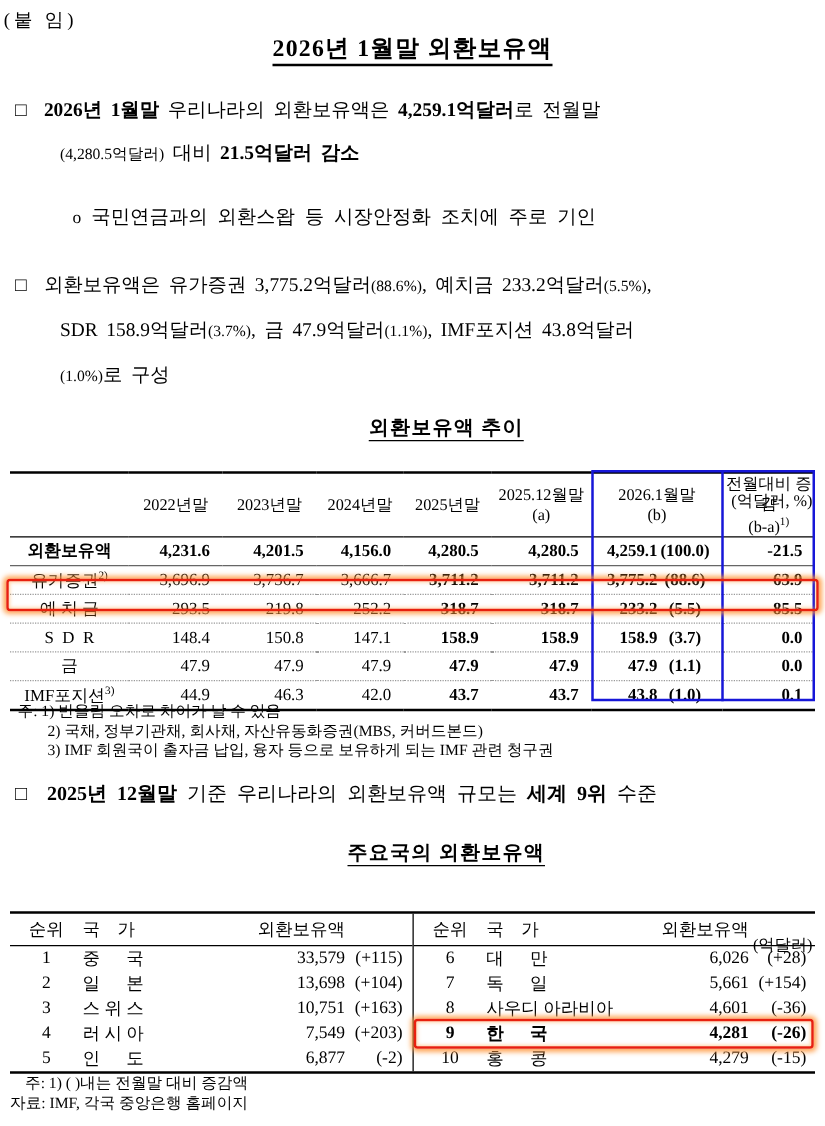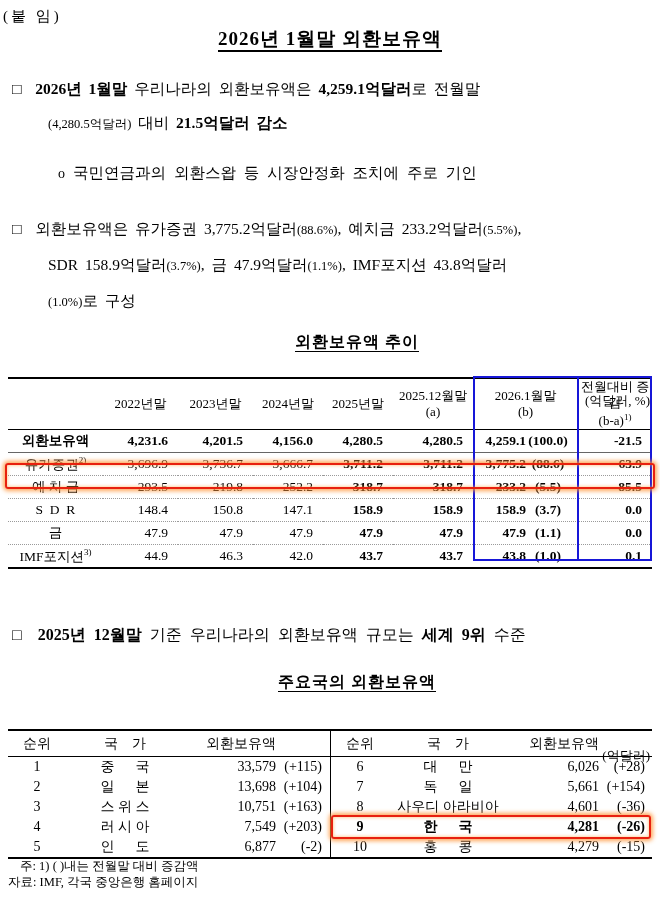--- a/index.html
+++ b/index.html
@@ -70,21 +70,21 @@
 
   
   .t2 { position:absolute; top:729px; left:8px; width:644px;
         border-top:2px solid #000; border-bottom:2px solid #000;
         display:flex; font-size:14px; }
   .t2-half { width:322px; }
   .t2-half.rgt { border-left:1.5px solid #000; }
   .t2-hdr { display:flex; height:26px; align-items:center; border-bottom:1.5px solid #000; }
   .t2-row { display:flex; height:20px; align-items:center; }
   .c-rank { width:58px; text-align:center; }
-  .c-ctry { width:118px; text-align:center; white-space:pre; }
+  .c-ctry { width:118px; white-space:pre; }
   .c-val  { width:92px; text-align:right; }
   .c-chg  { width:50px; text-align:right; padding-right:4px; }
   .t2-row.hl { font-weight:bold; }
   .red-row2 { position:absolute; top:84px; left:323px; width:320px; height:24px;
               border:2.5px solid #e8200e; border-radius:3px;
               box-shadow:0 0 4px 2px rgba(255,150,60,.85), inset 0 0 3px 1px rgba(255,170,80,.5);
               pointer-events:none; }
 
   .notes2 { top:859px; left:8px; }
   .notes2 .n1 { padding-left:12px; }
@@ -244,20 +244,25 @@
             </td>
           <td class="num bold">0.1</td>
         </tr>
       </tbody>
     </table>
     <div class="blue-box"></div>
     <div class="blue-div"></div>
     <div class="red-row1"></div>
   </div>
 
+  <div class="notes notes1">
+    <div>주: 1) 반올림 오차로 차이가 날 수 있음</div>
+    <div class="nsub">2) 국채, 정부기관채, 회사채, 자산유동화증권(MBS, 커버드본드)</div>
+    <div class="nsub">3) IMF 회원국이 출자금 납입, 융자 등으로 보유하게 되는 IMF 관련 청구권</div>
+  </div>
 
   <div class="p3">
     <span>□</span>&nbsp; <span class="b">2025년 12월말</span><span> 기준 우리나라의 외환보유액 규모는 </span><span class="b">세계 9위</span><span> 수준</span>
   </div>
 
   <div class="tbl-title t2-title">
     <span>주요국의 외환보유액</span>
   </div>
   <div class="unit t2-unit">(억달러)</div>
 

